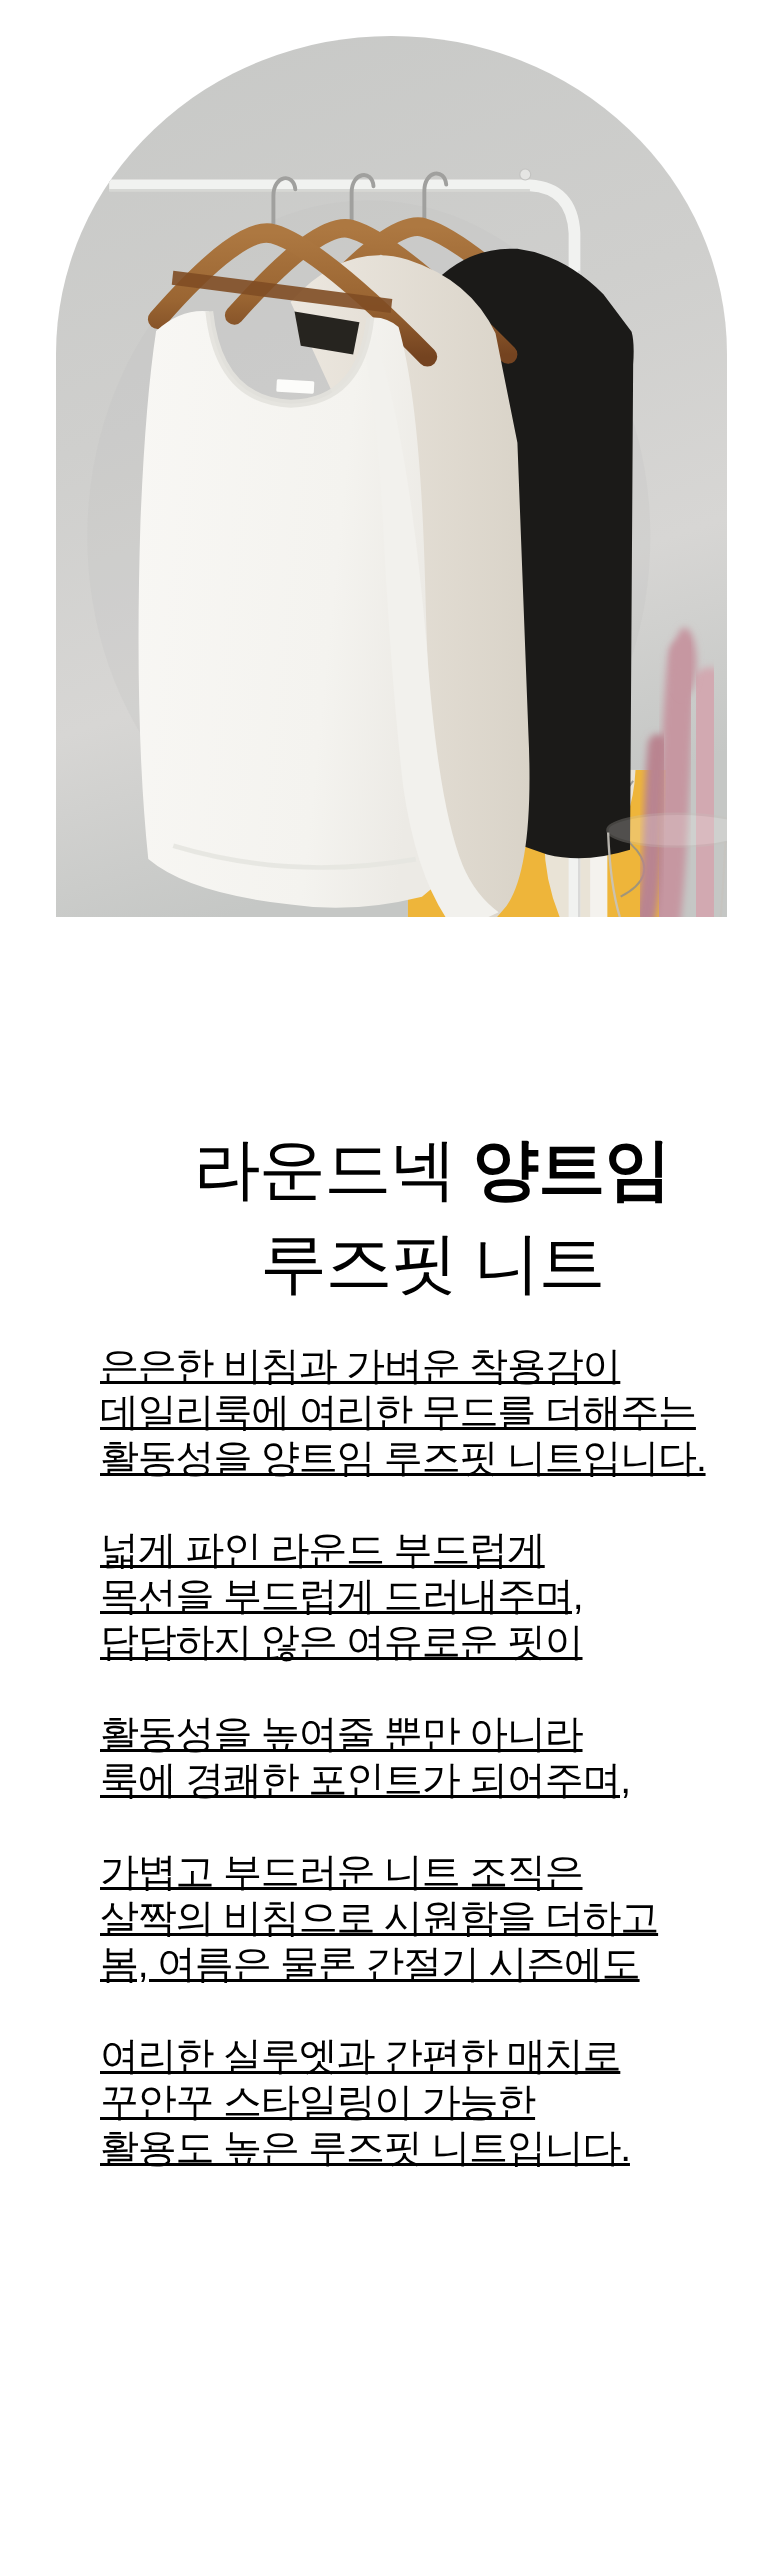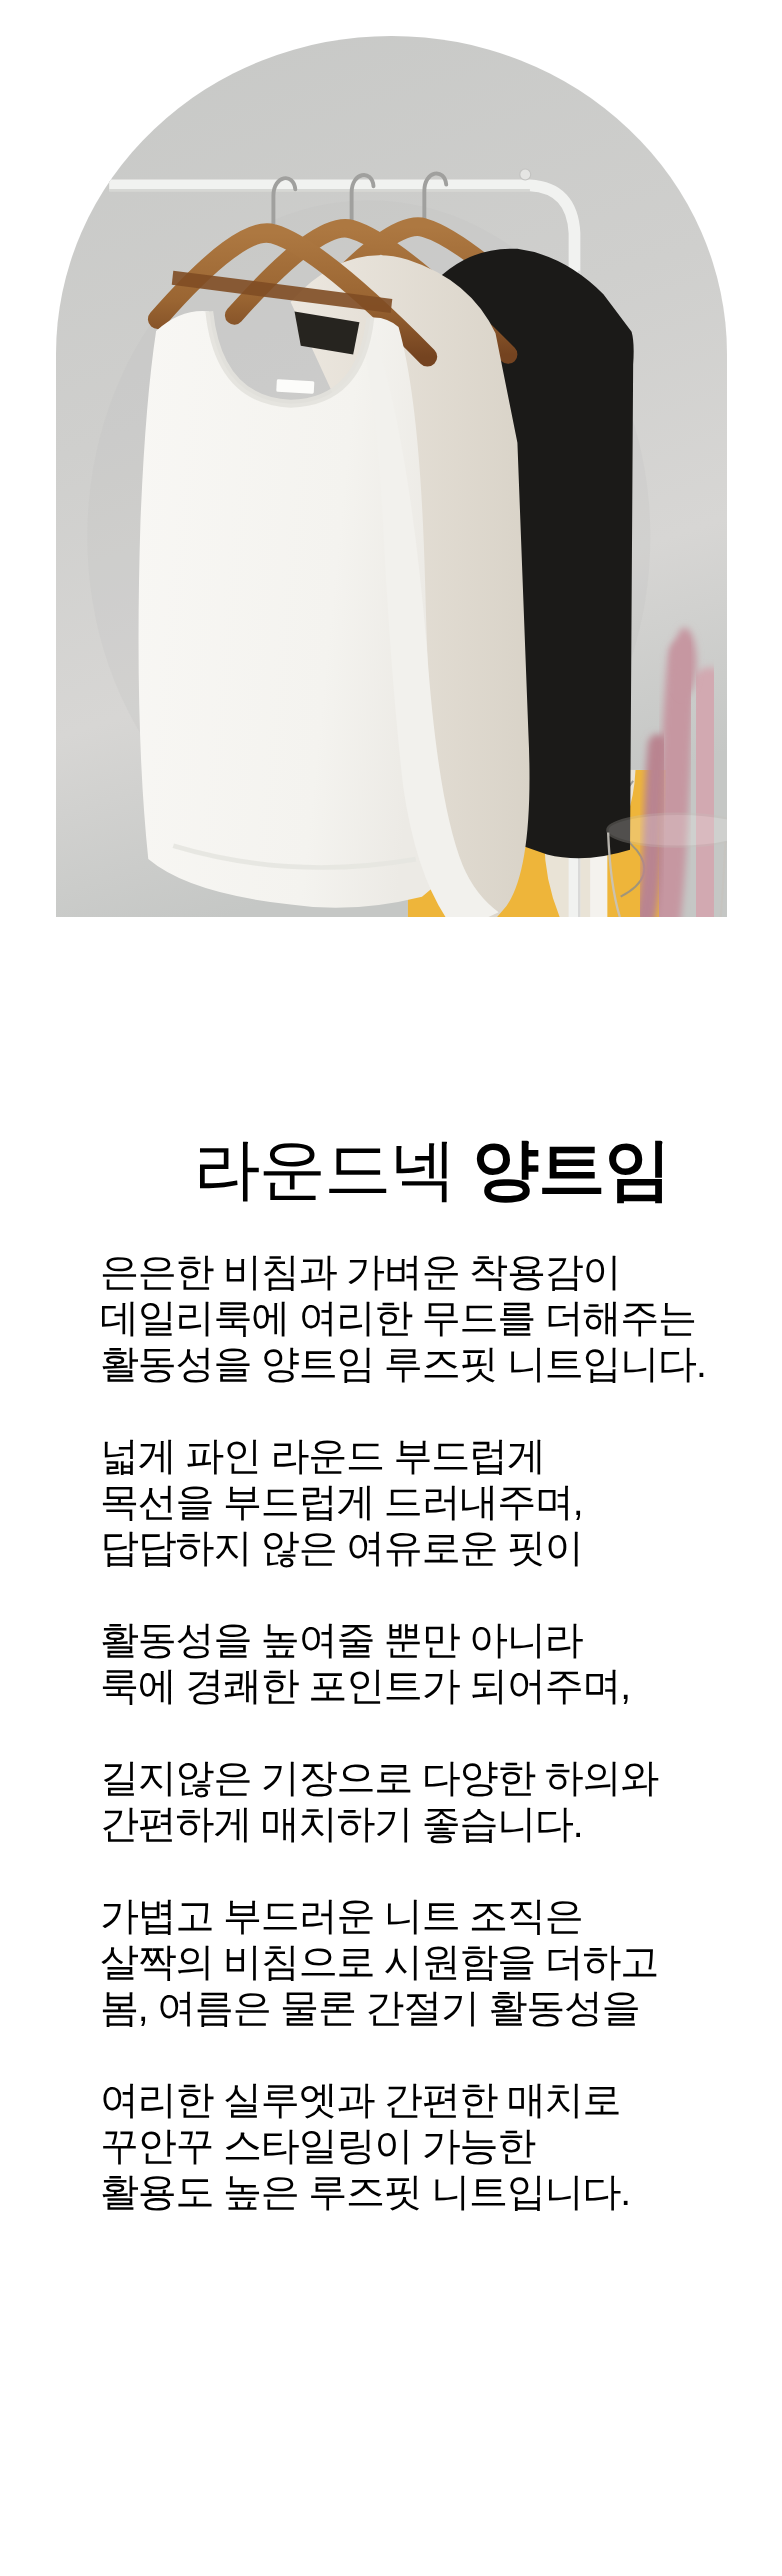--- a/index.html
+++ b/index.html
@@ -37,21 +37,21 @@
 
   
   .desc{
     margin:33px 0 0 100px;
     font-size:39px;
     line-height:46px;
     letter-spacing:-1.2px;
     font-weight:400;
     color:var(--text_black,#000);
   }
-  .desc p{margin:0 0 46px 0;}
+  .desc p{margin:0 0 46px 0;text-decoration:underline;}
   .desc .d-line{display:block;white-space:pre;}
 </style>
 </head>
 <body>
 
 <div class="page">
 
   <figure class="hero">
     <svg viewBox="0 0 858 1126" preserveAspectRatio="none" aria-hidden="true">
       <defs>
@@ -123,45 +123,42 @@
       <g>
         <ellipse cx="795" cy="1015" rx="90" ry="21" fill="#f0eee9" opacity="0.25" stroke="var(--vase_glass,#c6c3bd)" stroke-width="3"></ellipse>
         <path d="M706 1018 C 708 1070 713 1100 721 1126" fill="none" stroke="var(--vase_glass,#c6c3bd)" stroke-width="3" opacity="0.9"></path>
         <path d="M856 1030 C 854 1070 852 1100 850 1126" fill="none" stroke="var(--vase_glass,#c6c3bd)" stroke-width="2.5" opacity="0.7"></path>
       </g>
     </svg>
   </figure>
 
   <h1 class="title">
     <span class="t-line"><span>라운드넥 </span><span class="t-bold">양트임</span></span>
+    <span class="t-line">루즈핏 니트</span>
   </h1>
 
   <section class="desc">
     <p>
       <span class="d-line">은은한 비침과 가벼운 착용감이</span>
       <span class="d-line">데일리룩에 여리한 무드를 더해주는</span>
       <span class="d-line">활동성을 양트임 루즈핏 니트입니다.</span>
     </p>
     <p>
       <span class="d-line">넓게 파인 라운드 부드럽게</span>
       <span class="d-line">목선을 부드럽게 드러내주며,</span>
       <span class="d-line">답답하지 않은 여유로운 핏이</span>
     </p>
     <p>
       <span class="d-line">활동성을 높여줄 뿐만 아니라</span>
       <span class="d-line">룩에 경쾌한 포인트가 되어주며,</span>
     </p>
     <p>
-      <span class="d-line">길지않은 기장으로 다양한 하의와</span>
-      <span class="d-line">간편하게 매치하기 좋습니다.</span>
-    </p>
-    <p>
       <span class="d-line">가볍고 부드러운 니트 조직은</span>
       <span class="d-line">살짝의 비침으로 시원함을 더하고</span>
-      <span class="d-line">봄, 여름은 물론 간절기 활동성을</span>
+      <span class="d-line">봄, 여름은 물론 간절기 시즌에도</span>
     </p>
     <p>
       <span class="d-line">여리한 실루엣과 간편한 매치로</span>
       <span class="d-line">꾸안꾸 스타일링이 가능한</span>
       <span class="d-line">활용도 높은 루즈핏 니트입니다.</span>
     </p>
   </section>
 
 </div>
 

